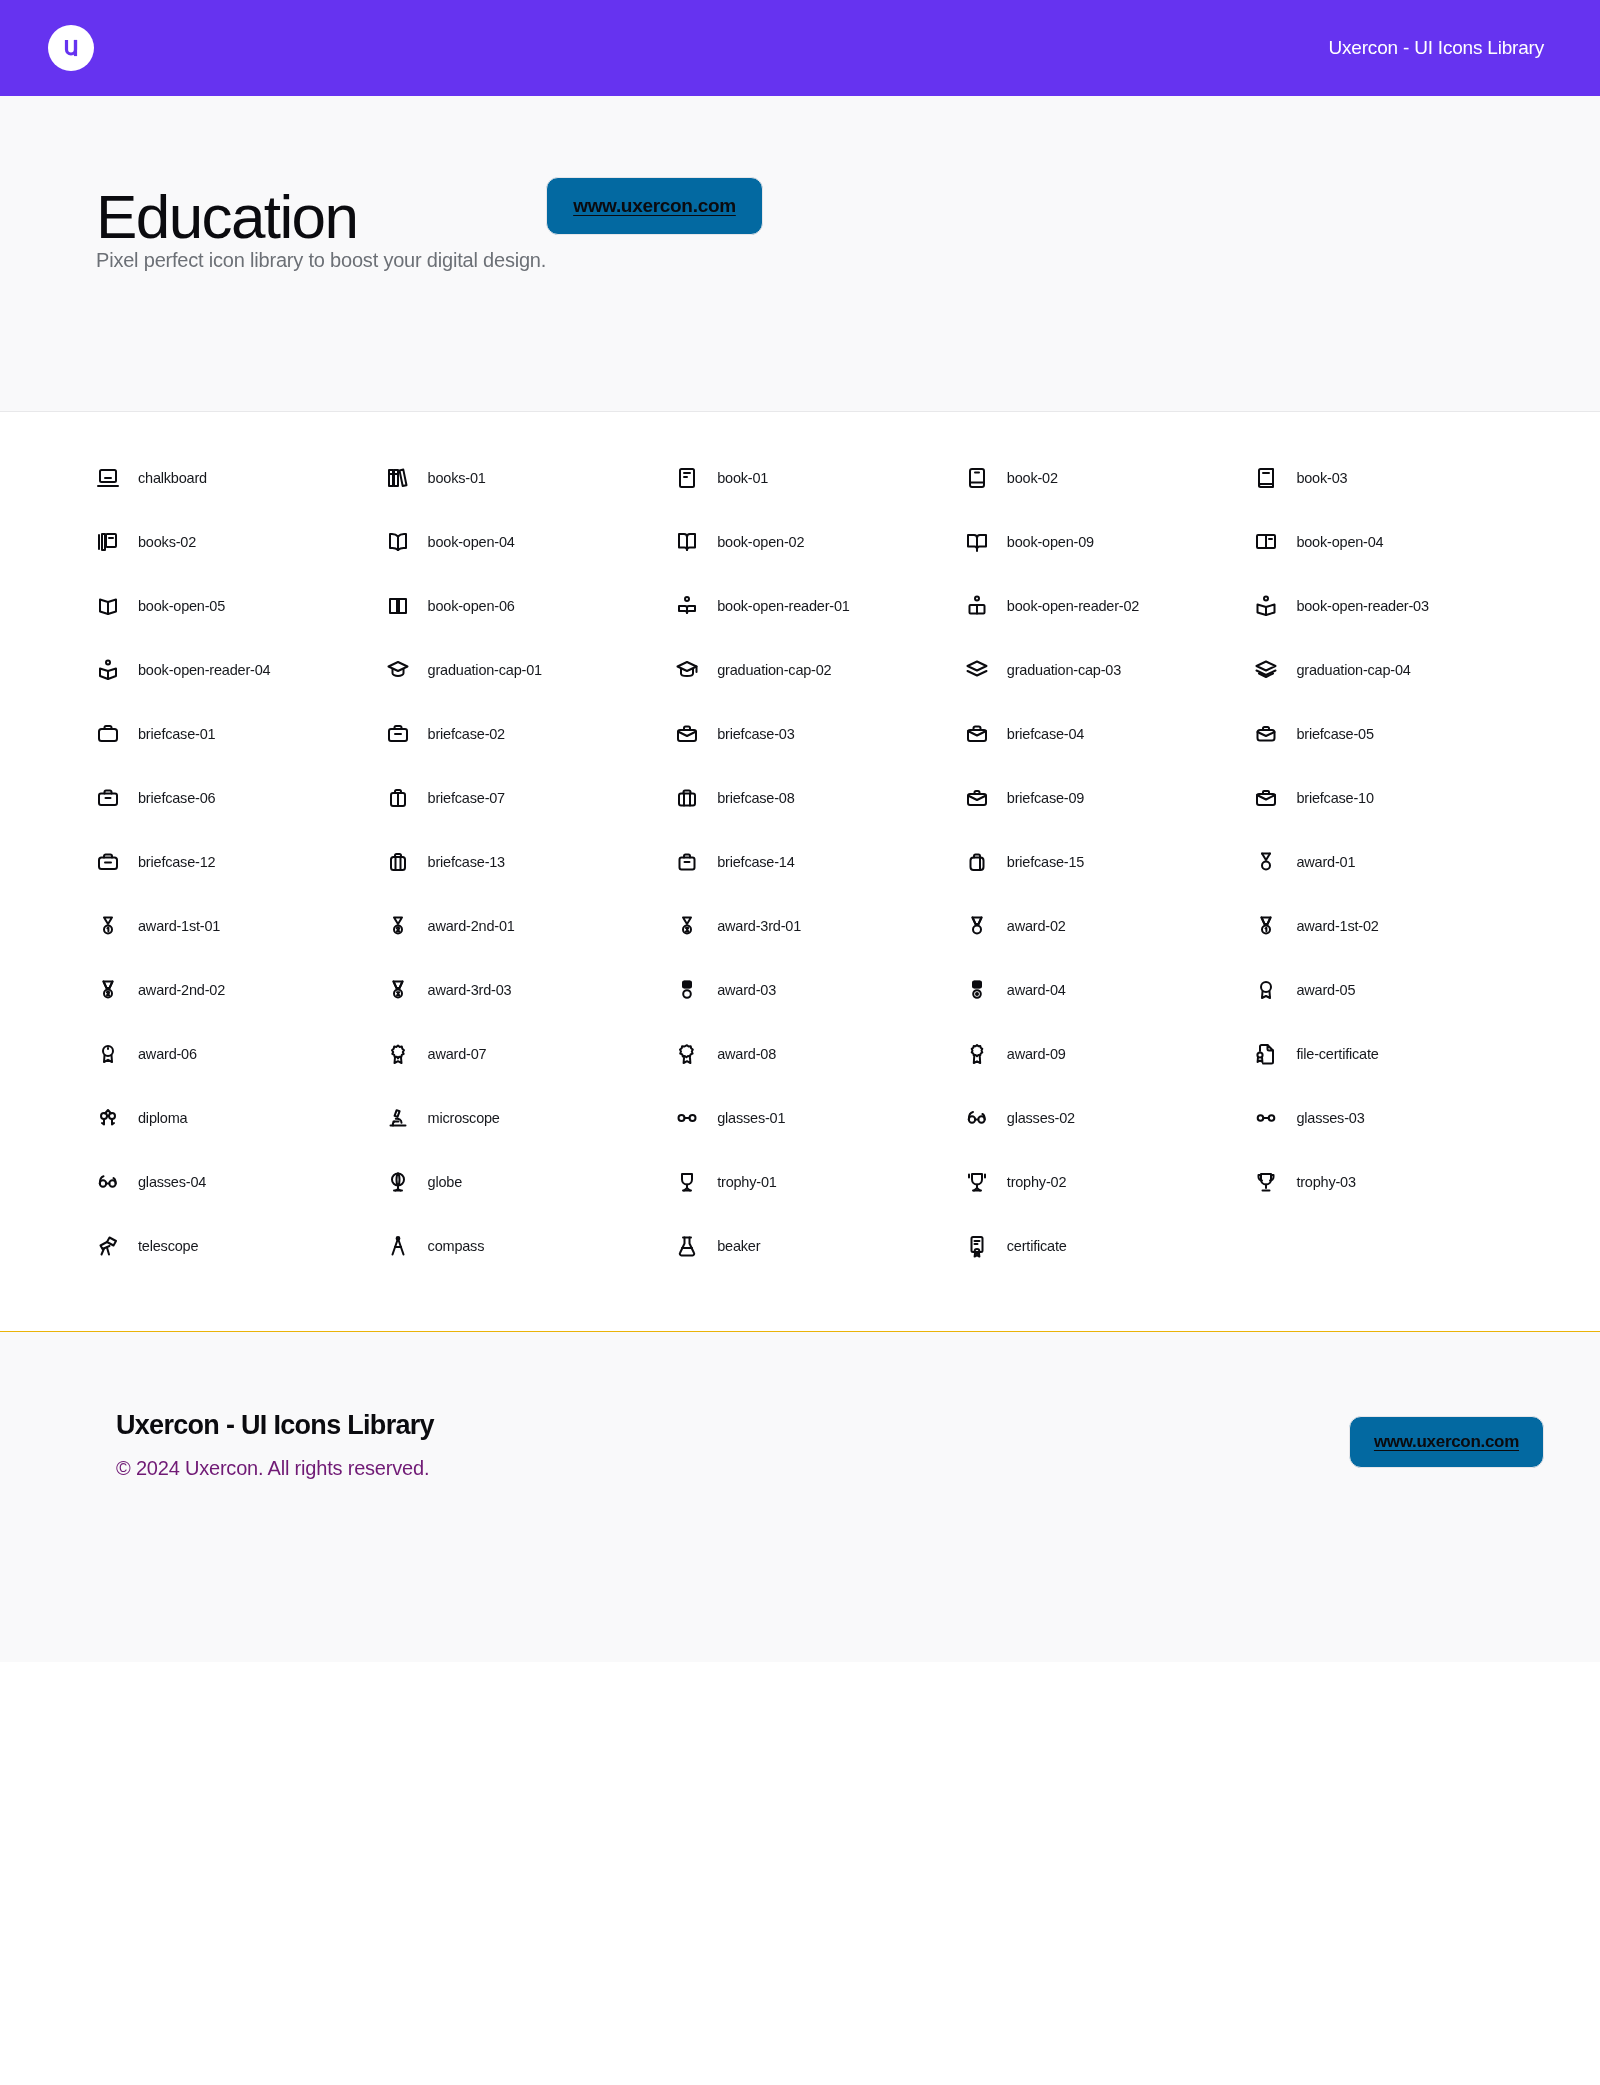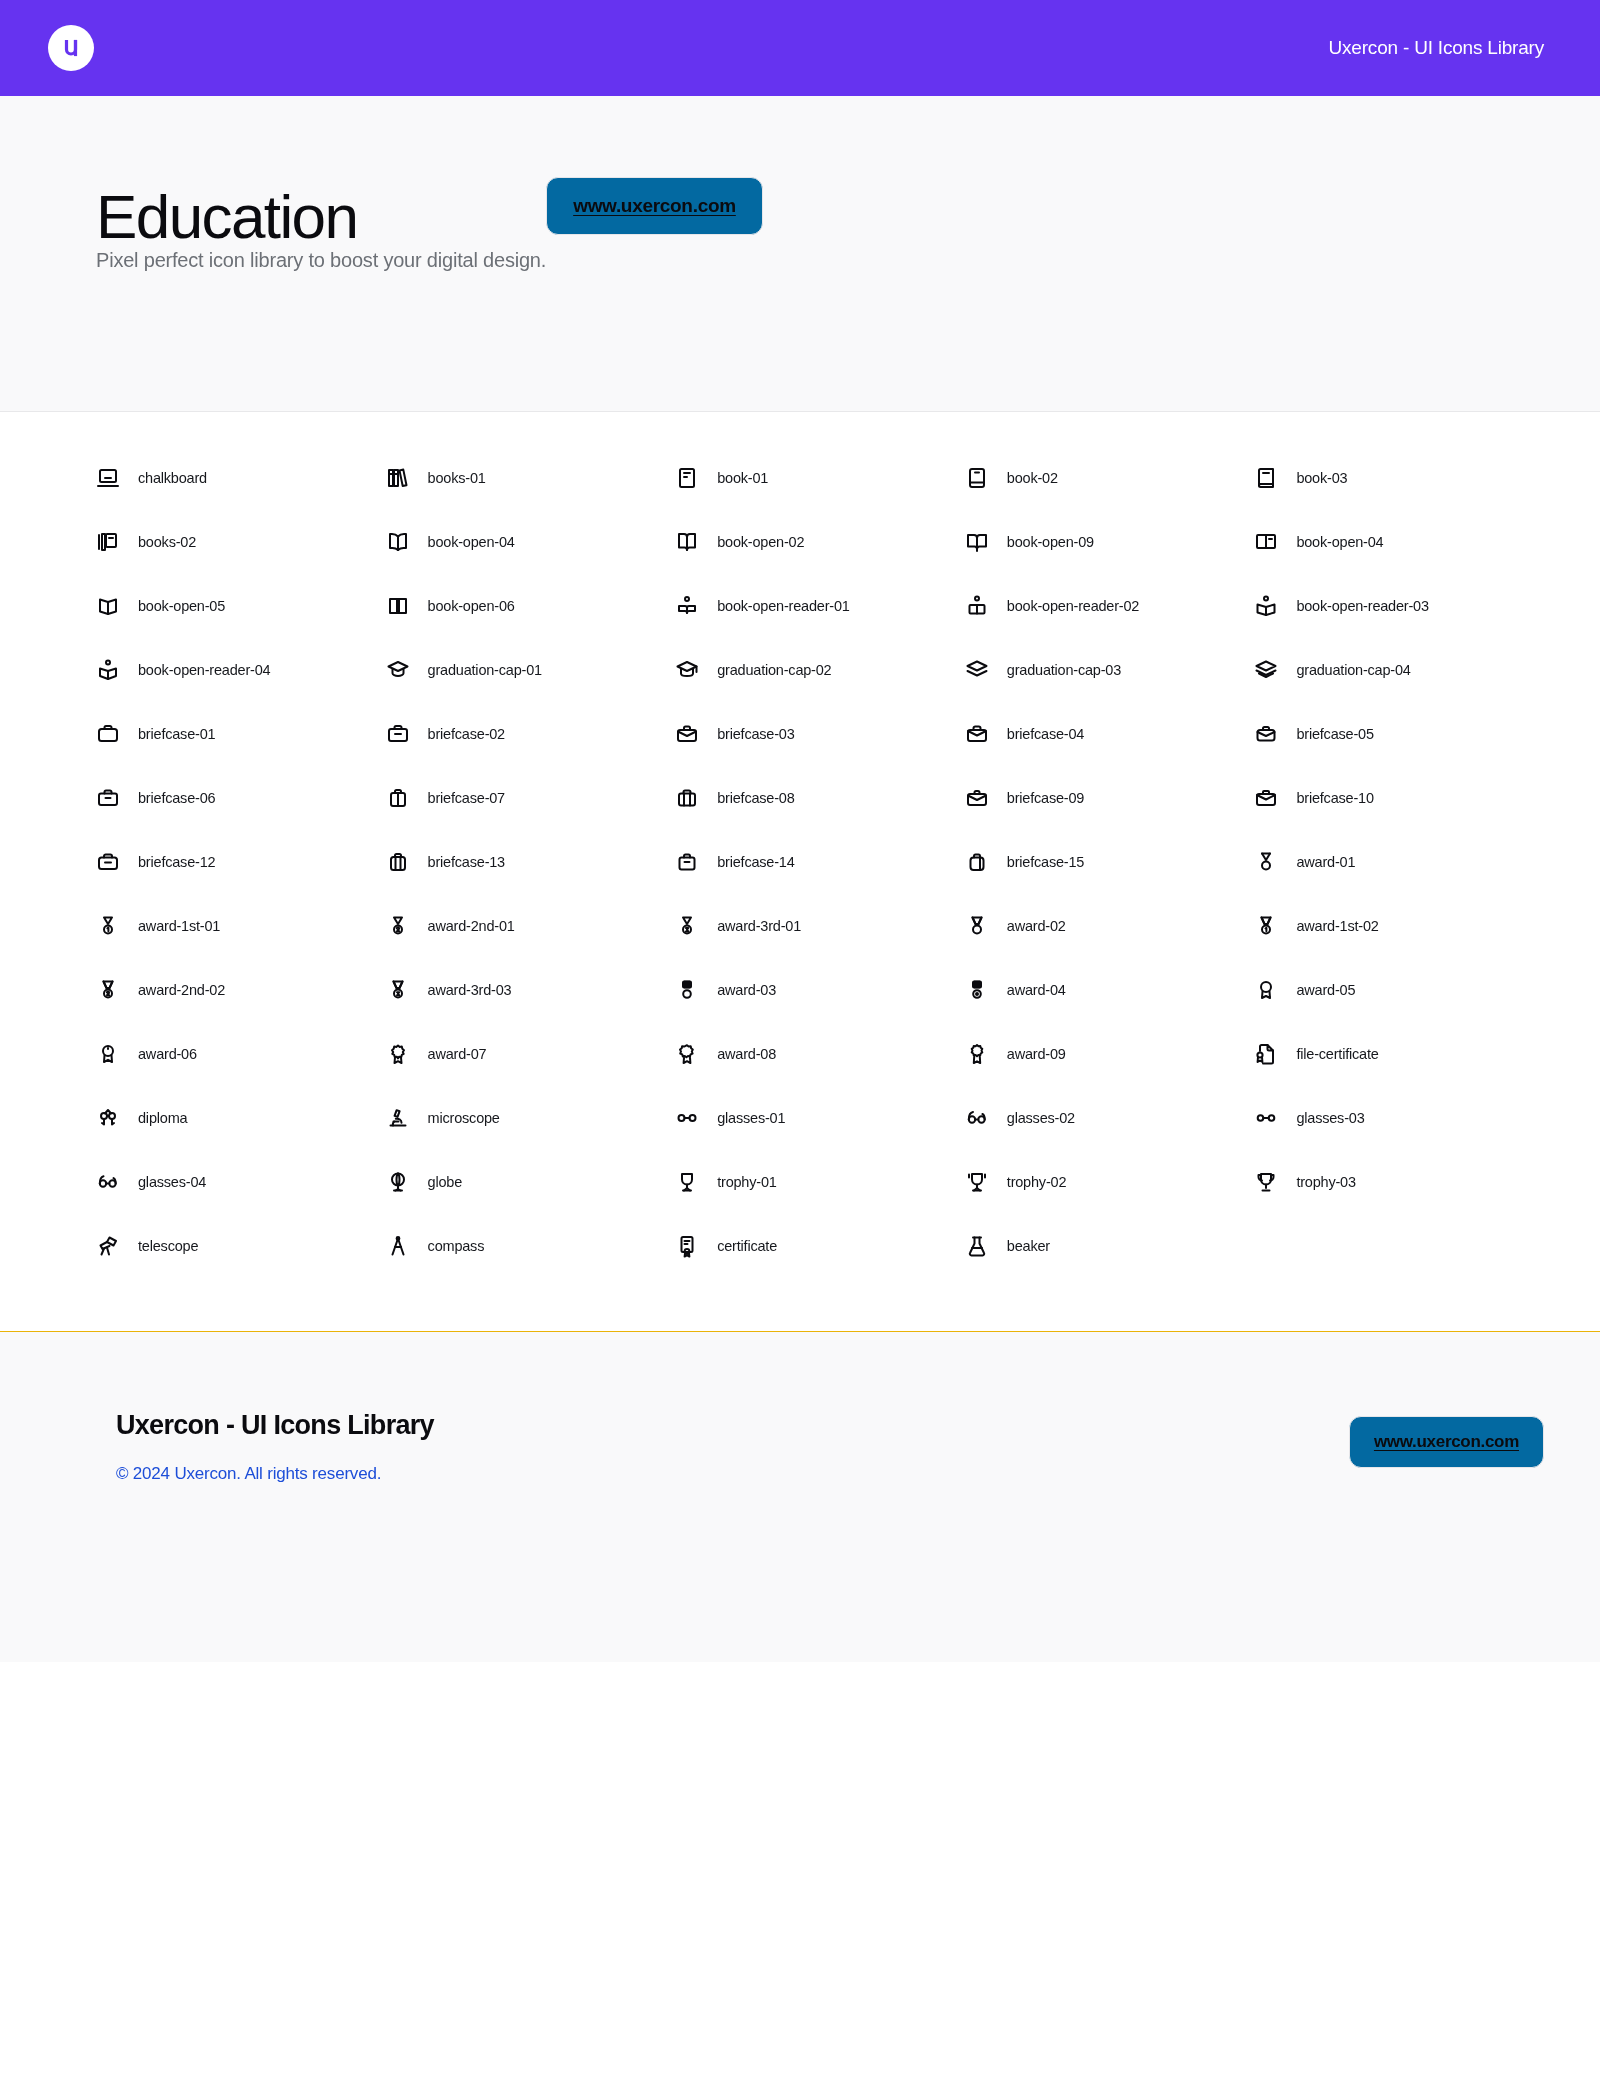--- a/index.html
+++ b/index.html
@@ -124,23 +124,23 @@
     justify-content: space-between;
     align-items: flex-start;
   }
   .footer-title {
     font-size: 27px;
     font-weight: 700;
     color: #0b0b0f;
     letter-spacing: -0.7px;
   }
   .footer-copy {
-    margin-top: 23px;
-    font-size: 17px;
-    color: #1d4ed8;
+    margin-top: 16px;
+    font-size: 20px;
+    color: #701a75;
     letter-spacing: -0.2px;
   }
   .footer .url-chip { margin-top: 6px; padding: 15px 24px; }
   .footer .url-chip span { font-size: 17px; }
 </style>
 </head>
 <body>
 
 <div class="topbar">
   <div class="brand-logo">
@@ -800,38 +800,38 @@
             <path d="M12 4.5 17.5 20.5"></path>
             <circle cx="12" cy="4.5" r="1.4"></circle>
             <path d="M9 13h6"></path>
           </svg>
         </span>
         <span class="icon-name">compass</span>
       </div>
       <div class="icon-cell">
         <span class="icon-box">
           <svg width="24" height="24" viewBox="0 0 24 24" fill="none" stroke="currentColor" stroke-width="2" stroke-linecap="round" stroke-linejoin="round">
+            <path d="M9.5 3.5v6L5 19a1.6 1.6 0 0 0 1.4 2.4h11.2A1.6 1.6 0 0 0 19 19l-4.5-9.5v-6"></path>
+            <path d="M8 3.5h8"></path>
+            <path d="M7 14h10"></path>
+          </svg>
+        </span>
+        <span class="icon-name">beaker</span>
+      </div>
+      <div class="icon-cell">
+        <span class="icon-box">
+          <svg width="24" height="24" viewBox="0 0 24 24" fill="none" stroke="currentColor" stroke-width="2" stroke-linecap="round" stroke-linejoin="round">
             <rect x="6.5" y="3" width="11" height="15" rx="1.5"></rect>
             <path d="M9.5 7h5"></path>
             <path d="M9.5 10h3"></path>
             <circle cx="12" cy="17.5" r="2.4"></circle>
             <path d="M10 19.3 9.6 22.5 12 21.3l2.4 1.2-.4-3.2"></path>
           </svg>
         </span>
         <span class="icon-name">certificate</span>
-      </div>
-      <div class="icon-cell">
-        <span class="icon-box">
-          <svg width="24" height="24" viewBox="0 0 24 24" fill="none" stroke="currentColor" stroke-width="2" stroke-linecap="round" stroke-linejoin="round">
-            <path d="M9.5 3.5v6L5 19a1.6 1.6 0 0 0 1.4 2.4h11.2A1.6 1.6 0 0 0 19 19l-4.5-9.5v-6"></path>
-            <path d="M8 3.5h8"></path>
-            <path d="M7 14h10"></path>
-          </svg>
-        </span>
-        <span class="icon-name">beaker</span>
       </div>
     </div>
 </section>
 
 <footer class="footer">
   <div class="footer-inner">
     <div>
       <div class="footer-title">Uxercon - UI Icons Library</div>
       <div class="footer-copy">© 2024 Uxercon. All rights reserved.</div>
     </div>

